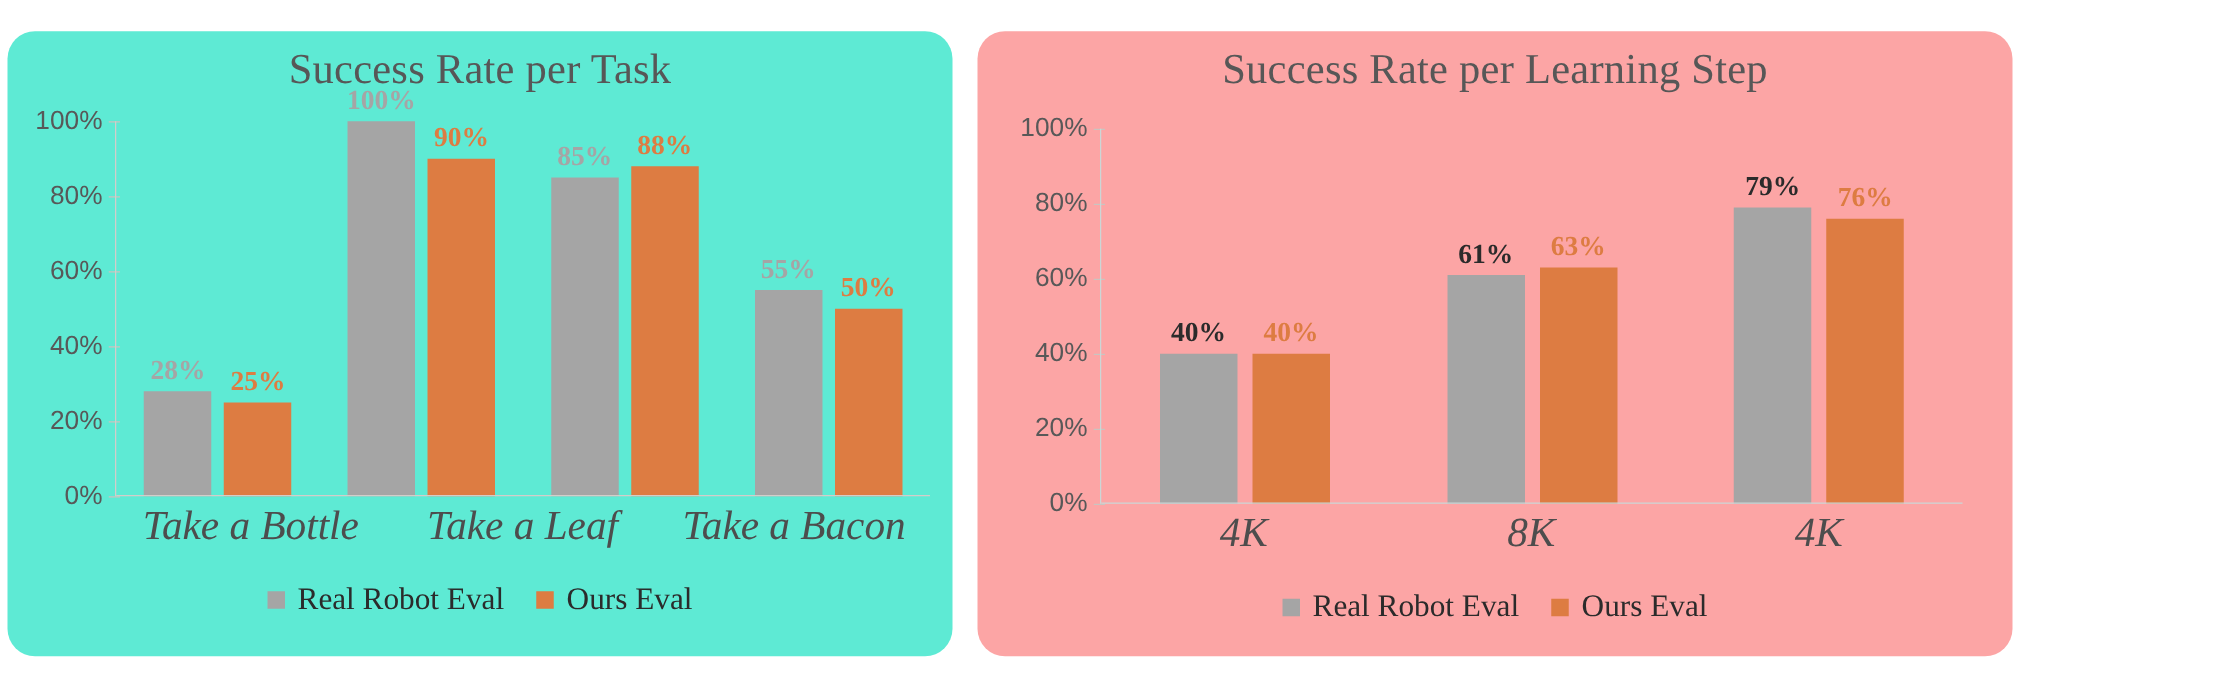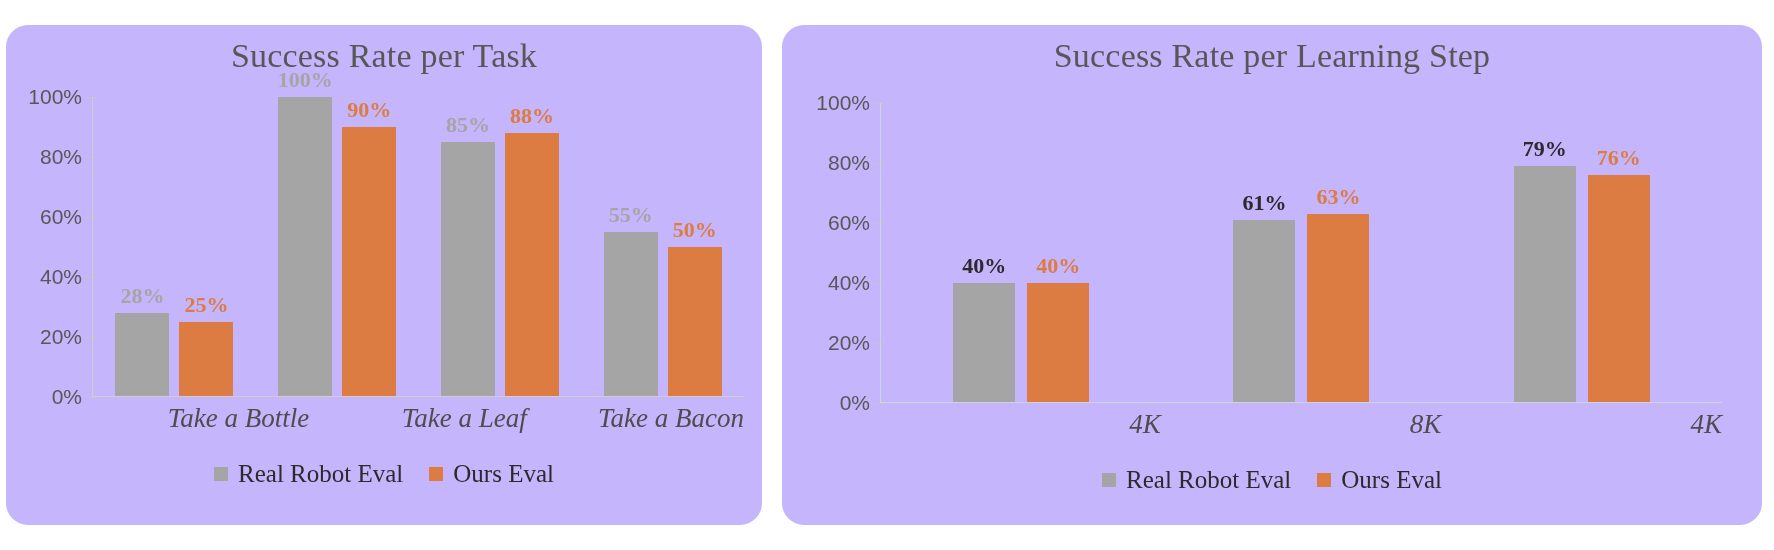--- a/index.html
+++ b/index.html
@@ -19,22 +19,22 @@
     padding: 8px 6px;
     background: #ffffff;
   }
 
   .card {
     position: relative;
     border-radius: 22px;
     height: 500px;
     overflow: hidden;
   }
-  .card-left  { width: 756px; background: #c4b5fd; }
-  .card-right { width: 980px; background: #c4b5fd; }
+  .card-left  { width: 756px; background: #5eead4; }
+  .card-right { width: 828px; background: #fca5a5; }
 
   .chart-title {
     text-align: center;
     font-family: "Liberation Serif", "DejaVu Serif", serif;
     font-size: 34px;
     color: #575757;
     padding-top: 12px;
     letter-spacing: .2px;
     white-space: nowrap;
   }
@@ -129,24 +129,24 @@
 
   
   .cats {
     display: flex;
     margin-top: 6px;
   }
   .cats-left  { margin-left: 86px; margin-right: 18px; }
   .cats-right { margin-left: 98px; margin-right: 40px; }
   .cat {
     flex: 1 1 0;
-    text-align: right;
+    text-align: center;
     font-family: "Liberation Serif", "DejaVu Serif", serif;
     font-style: italic;
-    font-size: 27px;
+    font-size: 33px;
     color: #4d4d4d;
     white-space: nowrap;
   }
 
   
   .legend {
     display: flex;
     justify-content: center;
     align-items: center;
     gap: 26px;

